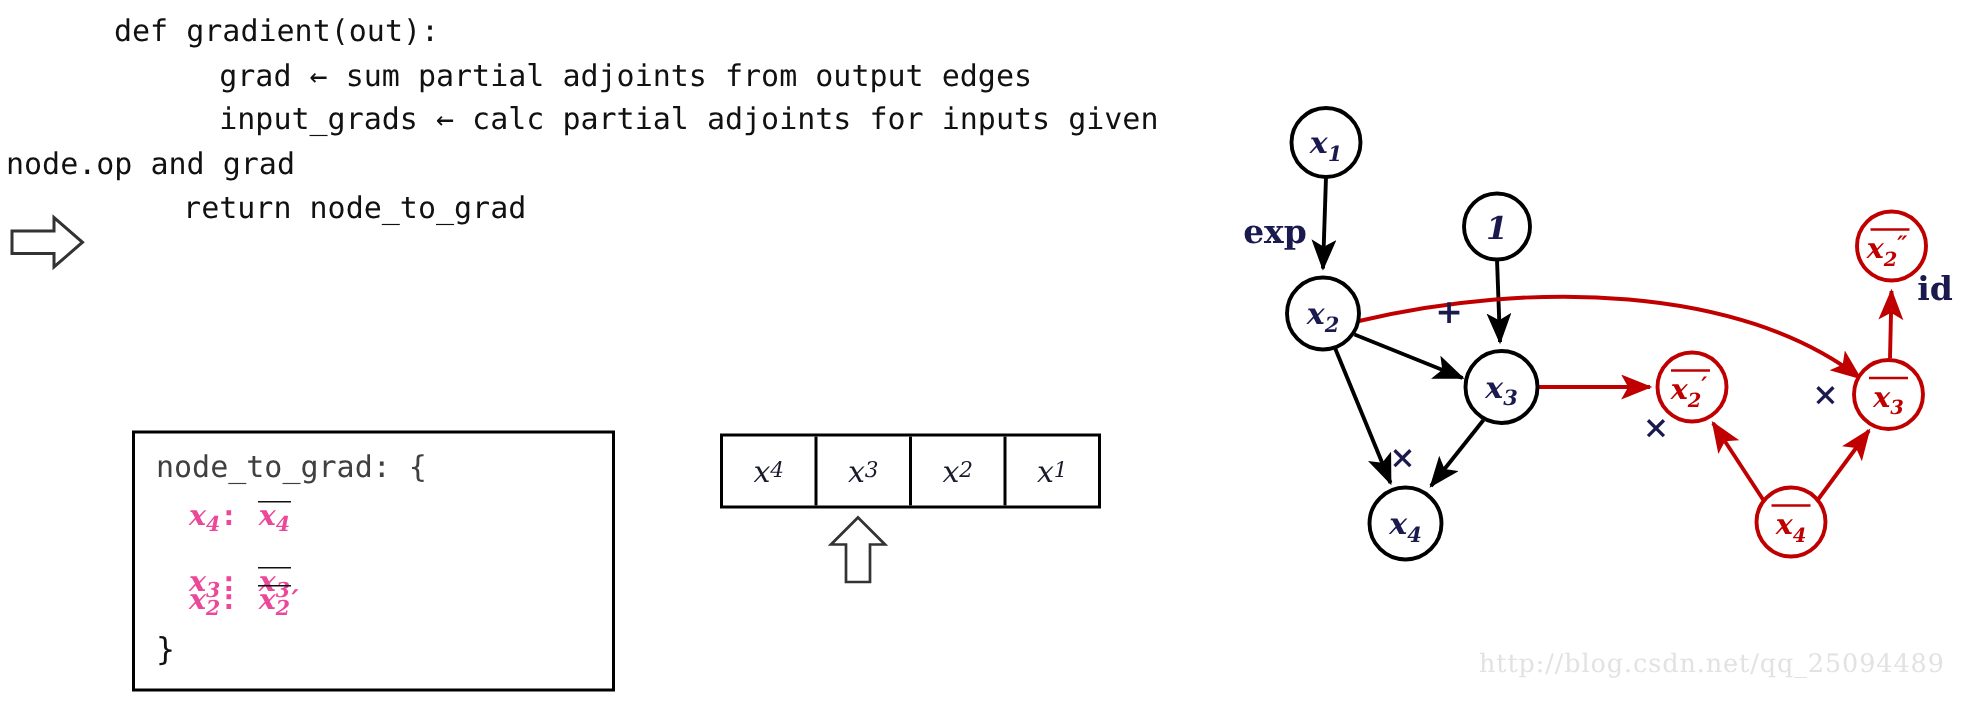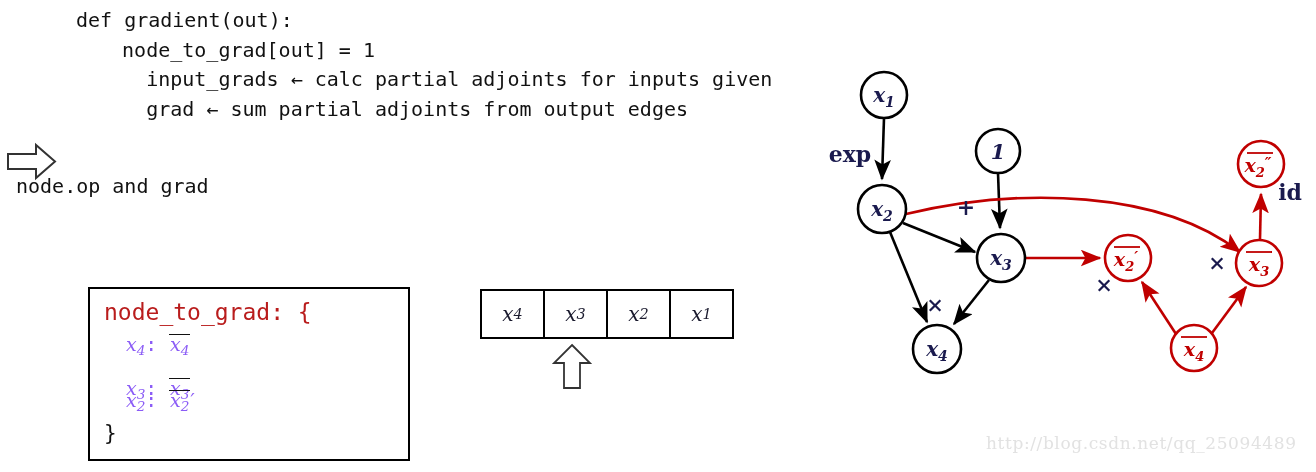--- a/index.html
+++ b/index.html
@@ -6,33 +6,33 @@
   body{width:1316px;height:472px;position:relative;overflow:hidden;
        font-family:"DejaVu Sans",sans-serif;color:#000;}
   .stage{position:absolute;left:0;top:0;width:1316px;height:472px;}
 
   
   #pseudocode{position:absolute;left:76px;top:6px;width:740px;}
   .code-line{font-family:"DejaVu Sans Mono","Liberation Mono",monospace;
              font-size:20px;line-height:29.5px;color:#111;white-space:pre;}
   .ind0{padding-left:0px;}
   .ind1{padding-left:22px;}
-  .wrapline{padding-left:16px;margin-left:-76px;margin-top:48px;}
+  .wrapline{padding-left:4px;margin-left:-76px;}
 
   
   #step-pointer{position:absolute;left:6px;top:142px;}
 
   
   #ntg-box{position:absolute;left:88px;top:287px;width:322px;height:174px;
            border:2px solid #000;background:#fff;box-sizing:border-box;}
   #ntg-head{position:absolute;left:14px;top:10px;
             font-family:"DejaVu Sans Mono","Liberation Mono",monospace;
-            font-size:23px;color:#b91c1c;white-space:pre;}
+            font-size:20px;color:#404040;white-space:pre;}
   .ntg-row{position:absolute;left:36px;font-family:"DejaVu Serif","Liberation Serif",serif;
-           font-size:19px;color:#8b5cf6;font-style:italic;white-space:nowrap;}
+           font-size:19px;color:#ec4899;font-style:italic;white-space:nowrap;font-weight:bold;}
   .ntg-row .colon{font-style:normal;font-family:"DejaVu Sans Mono",monospace;font-size:19px;}
   .bar{border-top:1.6px solid #111;padding:0 1px;display:inline-block;line-height:1.05;}
   .sub{font-size:0.72em;vertical-align:-0.28em;font-style:italic;}
   .prime{font-style:italic;font-size:0.95em;}
   #ntg-close{position:absolute;left:14px;top:132px;
              font-family:"DejaVu Sans Mono","Liberation Mono",monospace;font-size:21px;color:#111;}
 
   
   #queue{position:absolute;left:480px;top:289px;border:2.2px solid #000;
          display:flex;background:#fff;}
@@ -58,24 +58,24 @@
 <div class="stage">
 
   <div id="step-pointer">
     <svg width="52" height="40" viewBox="0 0 52 40">
       <path d="M2 12 H30 V3 L49 19.5 L30 36 V27 H2 Z" fill="#ffffff" stroke="#333333" stroke-width="2" stroke-linejoin="miter"></path>
     </svg>
   </div>
 
   <div id="pseudocode">
     <div class="code-line ind0">def gradient(out):</div>
-    <div class="code-line ind1">  node_to_grad[out] = 1</div>
+    <div class="code-line ind1">    grad ← sum partial adjoints from output edges</div>
     <div class="code-line ind1">    input_grads ← calc partial adjoints for inputs given</div>
-    <div class="code-line ind1">    grad ← sum partial adjoints from output edges</div>
     <div class="code-line wrapline">node.op and grad</div>
+    <div class="code-line ind1">  return node_to_grad</div>
   </div>
 
   <div id="ntg-box">
     <div id="ntg-head">node_to_grad: {</div>
 
     <div class="ntg-row" style="top:44px;">
       <span><span>x</span><span class="sub">4</span></span><span class="colon">:</span>&nbsp;&nbsp;<span class="bar"><span>x</span><span class="sub">4</span></span><span class="prime"></span>
     </div>
 
     <div class="ntg-row" style="top:88px;">

